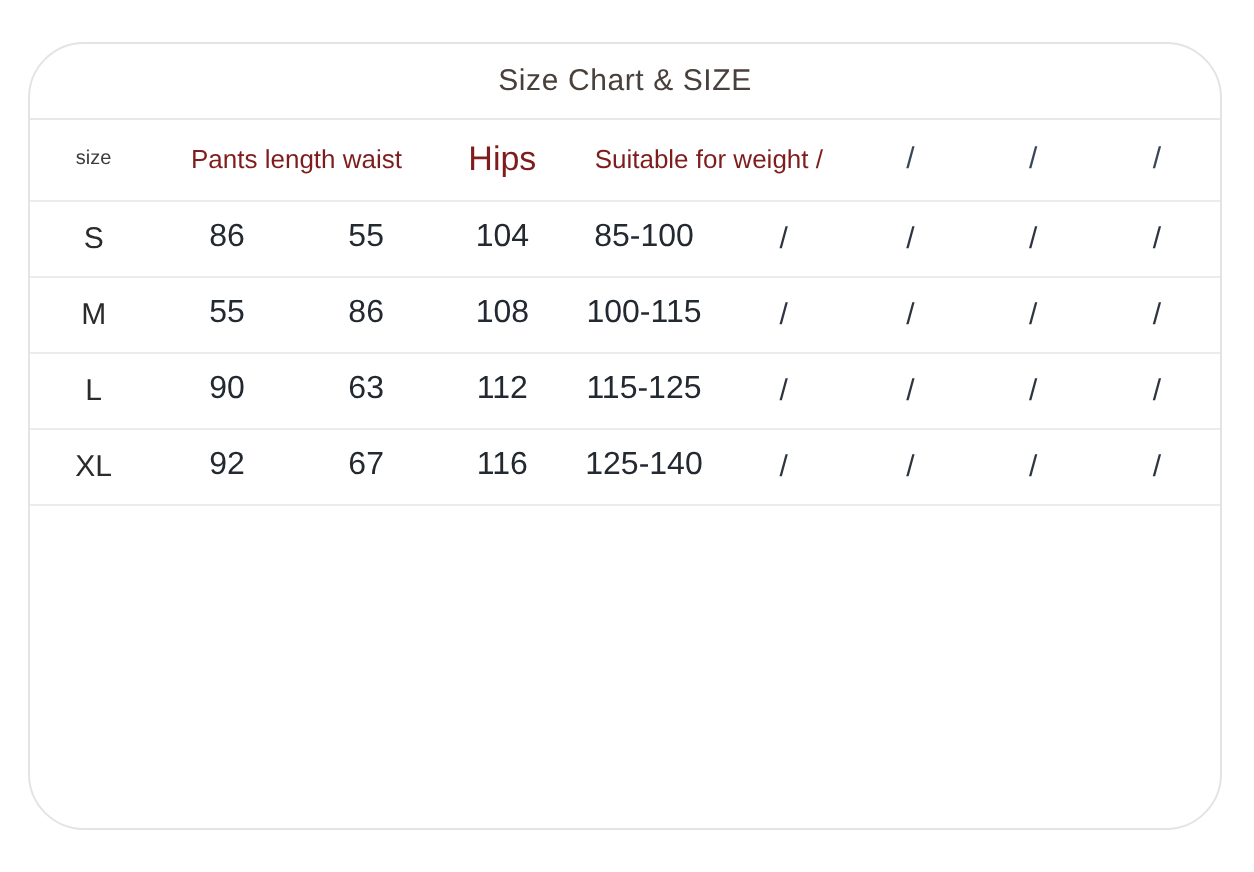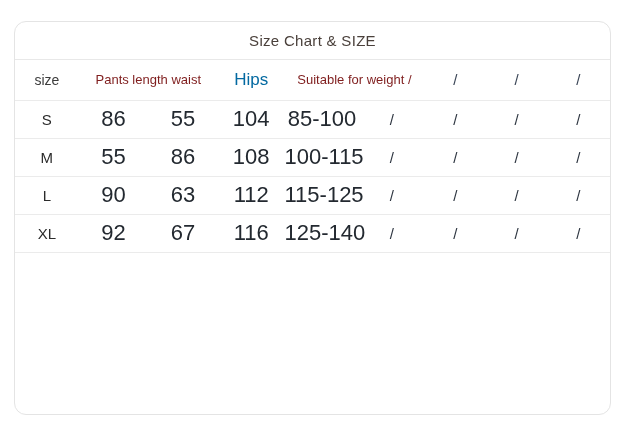--- a/index.html
+++ b/index.html
@@ -9,21 +9,21 @@
     font-family: "Liberation Sans", sans-serif;
     overflow: hidden;
   }
   .canvas { position: relative; width: 627px; height: 436px; background: #fff; }
   .card {
     position: absolute;
     left: 14px; top: 21px;
     width: 597px; height: 394px;
     background: #fff;
     border: 1px solid #e4e4e4;
-    border-radius: 12px;
+    border-radius: 28px;
     overflow: hidden;
     display: flex;
     flex-direction: column;
   }
   .title-bar {
     height: 38px;
     display: flex; align-items: center; justify-content: center;
     border-bottom: 1px solid #e8e8e8;
     font-size: 15px;
     letter-spacing: 0.3px;
@@ -45,26 +45,26 @@
   col.w9 { width: 10.6%; }
   th, td {
     text-align: center;
     vertical-align: middle;
     font-weight: 400;
     border-bottom: 1px solid #ebebeb;
     white-space: nowrap;
   }
   thead th { height: 40px; }
   tbody td { height: 38px; }
-  .th-size  { font-size: 14px; color: #3c3c3c; }
+  .th-size  { font-size: 10px; color: #3c3c3c; }
   .th-blue  { font-size: 13px; color: #7f1d1d; }
-  .th-hips  { font-size: 17px; color: #0369a1; }
+  .th-hips  { font-size: 17px; color: #7f1d1d; }
   .th-slash { font-size: 15px; color: #3a4556; }
   .c-size  { font-size: 15px; color: #2b2b2b; }
-  .c-num   { font-size: 22px; color: #232930; margin-top: 40px; }
+  .c-num   { font-size: 16px; color: #232930; margin-top: 40px; }
   .c-slash { font-size: 15px; color: #2d3540; }
   .footer-bar {
     flex: 1;
     display: flex; align-items: center; justify-content: center;
     font-size: 10px;
     color: #4f4f4f;
     padding: 0 30px;
     text-align: center;
   }
 </style>

